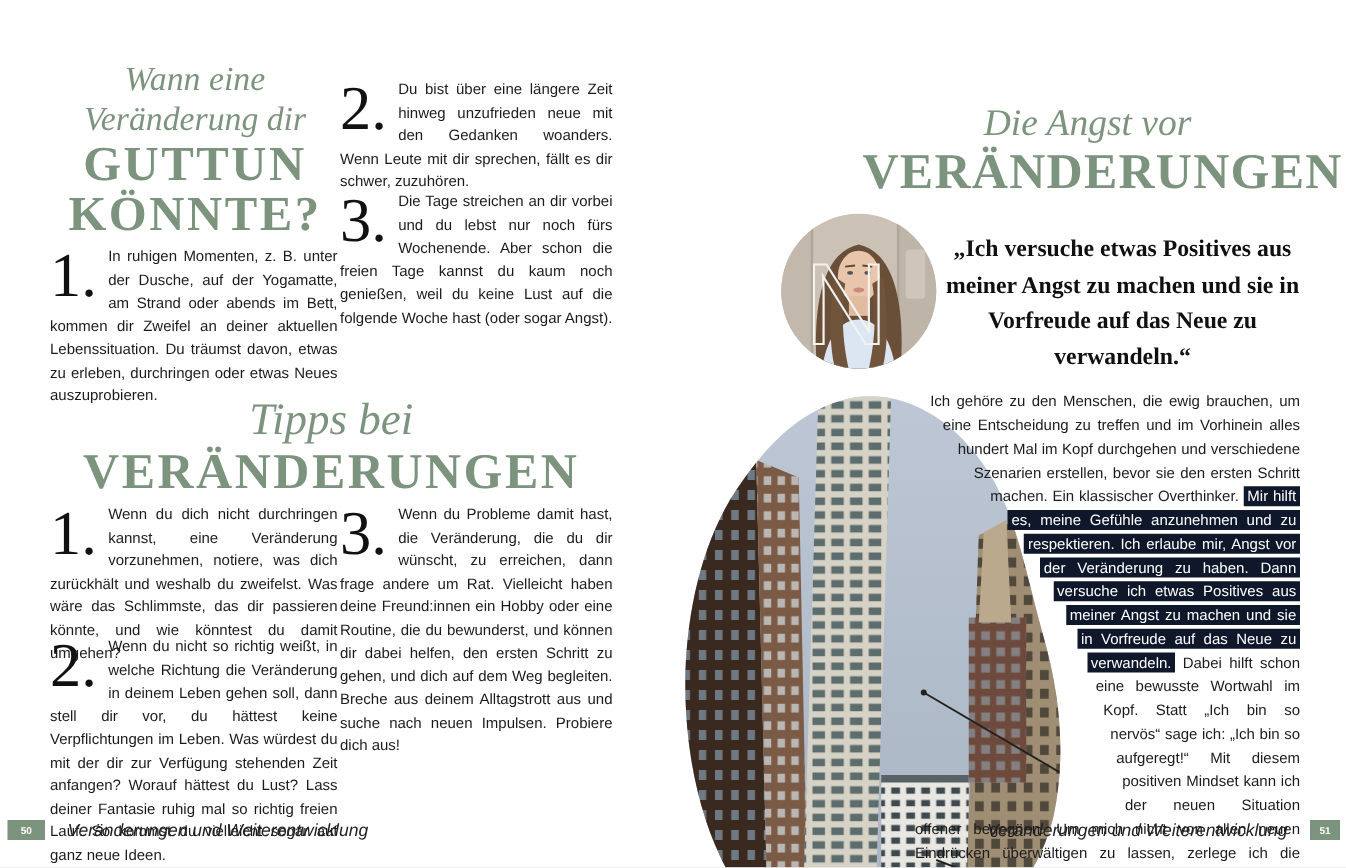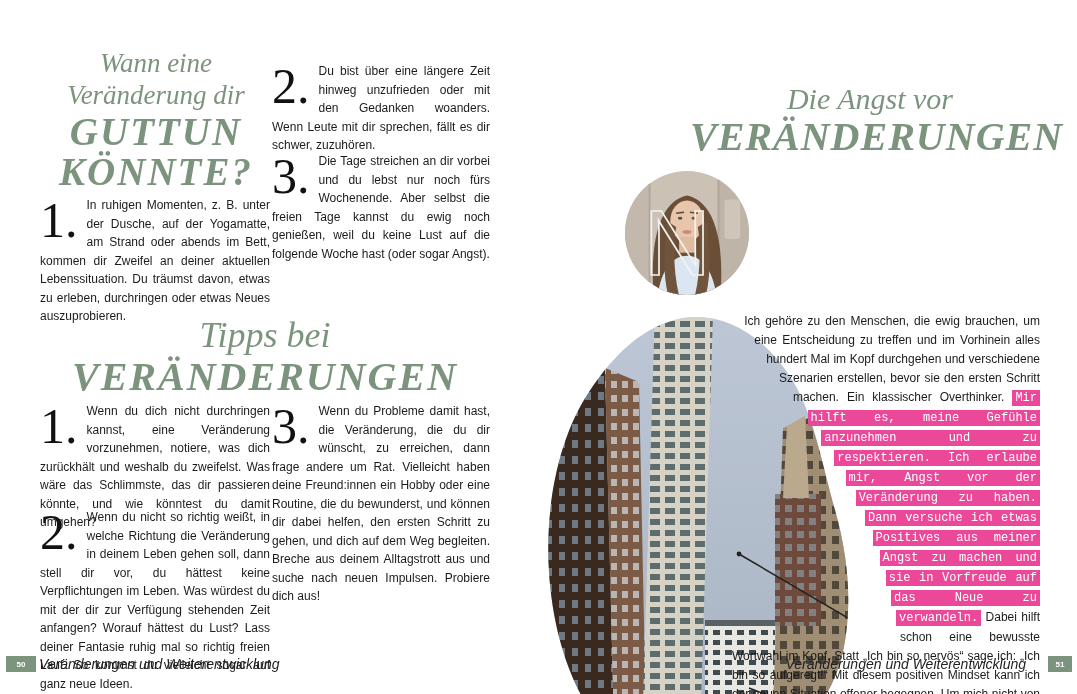--- a/index.html
+++ b/index.html
@@ -3,69 +3,69 @@
 <meta charset="utf-8">
 <style>
   html,body{margin:0;padding:0;background:#e8e8e8;}
   #page{position:relative;width:1077px;height:694px;background:#ffffff;overflow:hidden;
         font-family:"Liberation Sans",sans-serif;color:#1b1b1b;margin:0 auto;}
   .abs{position:absolute;}
 
   
   .head{text-align:center;color:#7C947D;}
   .head-script{font-family:"Liberation Serif",serif;font-style:italic;font-weight:400;}
-  .head-caps{font-family:"Liberation Serif",serif;font-weight:700;font-style:italic;}
+  .head-caps{font-family:"Liberation Serif",serif;font-weight:700;}
   .h-left1 .head-script{font-size:27px;line-height:1.18;}
   .h-left1 .head-caps{font-size:39px;line-height:1.04;letter-spacing:2px;}
   .h-left2 .head-script{font-size:36px;line-height:1.1;}
   .h-left2 .head-caps{font-size:40px;line-height:1.05;letter-spacing:2px;white-space:nowrap;}
   .h-right .head-script{font-size:30px;line-height:1.1;}
   .h-right .head-caps{font-size:40px;line-height:1.08;letter-spacing:1px;white-space:nowrap;}
 
   
   .item{font-size:12px;line-height:18.5px;text-align:justify;hyphens:auto;}
   .item .num{float:left;font-family:"Liberation Serif",serif;font-weight:400;
              font-size:50px;line-height:38px;padding:5px 9px 0 0;color:#111;}
 
   
   .quote{font-family:"Liberation Serif",serif;font-weight:700;font-size:19px;
          line-height:1.5;text-align:center;color:#101010;}
   .body-text{font-size:12px;line-height:19px;text-align:justify;hyphens:auto;}
   .wrap-shape{float:left;width:175px;height:332px;
       shape-outside:polygon(0 0,4px 0,16px 28px,36px 60px,58px 92px,80px 122px,100px 152px,
       118px 184px,133px 216px,145px 248px,155px 280px,163px 312px,168px 332px,0 332px);}
-  mark.hl{background:#ec4899;color:#ffffff;padding:1px 3px;
-          -webkit-box-decoration-break:clone;box-decoration-break:clone;font-family:Liberation Mono, monospace;}
+  mark.hl{background:#0f172a;color:#ffffff;padding:1px 3px;
+          -webkit-box-decoration-break:clone;box-decoration-break:clone;}
 
   
-  .footer{display:flex;align-items:center;gap:3px;}
+  .footer{display:flex;align-items:center;gap:18px;}
   .pagenum{background:#7C947D;color:#ffffff;font-size:8px;font-weight:700;
            width:30px;height:16px;display:flex;align-items:center;justify-content:center;}
   .footer-label{font-style:italic;font-size:14px;color:#222;}
 
   .portrait{border-radius:50%;overflow:hidden;}
 </style>
 </head>
 <body>
 
 <div id="page">
 
   <div class="abs head h-left1" style="left:38px;top:48px;width:236px;">
     <div class="head-script">Wann eine Veränderung dir</div>
     <div class="head-caps">GUTTUN KÖNNTE?</div>
   </div>
 
   <div class="abs item" style="left:40px;top:196px;width:230px;">
     <span class="num">1.</span><span>In ruhigen Momenten, z. B. unter der Dusche, auf der Yogamatte, am Strand oder abends im Bett, kommen dir Zweifel an deiner aktuellen Lebenssituation. Du träumst davon, etwas zu erleben, durchringen oder etwas Neues auszuprobieren.</span>
   </div>
   <div class="abs item" style="left:272px;top:62px;width:218px;">
-    <span class="num">2.</span><span>Du bist über eine längere Zeit hinweg unzufrieden oder mit den Gedanken woanders. Wenn Leute mit dir sprechen, fällt es dir schwer, zuzuhören.</span>
+    <span class="num">2.</span><span>Du bist über eine längere Zeit hinweg unzufrieden neue mit den Gedanken woanders. Wenn Leute mit dir sprechen, fällt es dir schwer, zuzuhören.</span>
   </div>
   <div class="abs item" style="left:272px;top:152px;width:218px;">
-    <span class="num">3.</span><span>Die Tage streichen an dir vorbei und du lebst nur noch fürs Wochenende. Aber selbst die freien Tage kannst du ewig noch genießen, weil du keine Lust auf die folgende Woche hast (oder sogar Angst).</span>
+    <span class="num">3.</span><span>Die Tage streichen an dir vorbei und du lebst nur noch fürs Wochenende. Aber schon die freien Tage kannst du kaum noch genießen, weil du keine Lust auf die folgende Woche hast (oder sogar Angst).</span>
   </div>
 
   <div class="abs head h-left2" style="left:55px;top:316px;width:420px;">
     <div class="head-script">Tipps bei</div>
     <div class="head-caps">VERÄNDERUNGEN</div>
   </div>
 
   <div class="abs item" style="left:40px;top:402px;width:230px;">
     <span class="num">1.</span><span>Wenn du dich nicht durchringen kannst, eine Veränderung vorzunehmen, notiere, was dich zurückhält und weshalb du zweifelst. Was wäre das Schlimmste, das dir passieren könnte, und wie könntest du damit umgehen?</span>
   </div>
@@ -109,20 +109,21 @@
         <ellipse cx="57" cy="49" rx="2.4" ry="1.5" fill="#49585c"></ellipse>
         <ellipse cx="71" cy="49" rx="2.4" ry="1.5" fill="#49585c"></ellipse>
         <path d="M53 44 L61 43" stroke="#5d4630" stroke-width="1.6" fill="none"></path>
         <path d="M67 43 L75 44" stroke="#5d4630" stroke-width="1.6" fill="none"></path>
         <ellipse cx="64" cy="63" rx="4.5" ry="2" fill="#c98b7e"></ellipse>
         <text x="20" y="107" font-size="94" font-family="Liberation Sans, sans-serif" fill="none" stroke="#f2f2ef" stroke-width="1.7">N</text>
       </g>
     </svg>
   </div>
 
+  <div class="abs quote" style="left:752px;top:186px;width:292px;">„Ich versuche etwas Positives aus meiner Angst zu machen und sie in Vorfreude auf das Neue zu verwandeln.“</div>
 
   <div class="abs" style="left:543px;top:308px;width:322px;height:386px;">
     <svg width="322" height="386" viewBox="0 0 322 386">
       <defs>
         <clipPath id="blobClip">
           <path d="M140 10 C180 4 220 26 248 70 C270 104 278 152 292 202 C305 248 310 296 300 344 C288 396 252 434 202 454 C152 473 96 460 62 422 C30 386 10 328 6 264 C2 202 14 132 46 84 C72 45 100 18 140 10 Z"></path>
         </clipPath>
         <linearGradient id="sky" x1="0" y1="0" x2="0" y2="1">
           <stop offset="0" stop-color="#bdc7d5"></stop>
             <stop offset="1" stop-color="#a7b2c2"></stop>
@@ -169,16 +170,16 @@
     </svg>
   </div>
 
   <div class="abs body-text" style="left:732px;top:312px;width:308px;">
     <div class="wrap-shape"></div>
     <span>Ich gehöre zu den Menschen, die ewig brauchen, um eine Entscheidung zu treffen und im Vorhinein alles hundert Mal im Kopf durchgehen und verschiedene Szenarien erstellen, bevor sie den ersten Schritt machen. Ein klassischer Overthinker. </span><mark class="hl">Mir hilft es, meine Gefühle anzunehmen und zu respektieren. Ich erlaube mir, Angst vor der Veränderung zu haben. Dann versuche ich etwas Positives aus meiner Angst zu machen und sie in Vorfreude auf das Neue zu verwandeln.</mark><span> Dabei hilft schon eine bewusste Wortwahl im Kopf. Statt „Ich bin so nervös“ sage ich: „Ich bin so aufgeregt!“ Mit diesem positiven Mindset kann ich der neuen Situation offener begegnen. Um mich nicht von allen neuen Eindrücken überwältigen zu lassen, zerlege ich die Veränderung in kleine, erreichbare Schritte, die ich der Reihe nach angehen kann und die mir das Gefühl geben, die Kontrolle über die Situation zu haben.</span>
   </div>
 
   <div class="abs footer" style="right:5px;top:656px;">
     <span class="footer-label">Veränderungen und Weiterentwicklung</span>
-    <span class="pagenum" style="width:24px;margin-left:19px;">51</span>
+    <span class="pagenum" style="width:24px;">51</span>
   </div>
 
 </div>
 
 </body></html>

